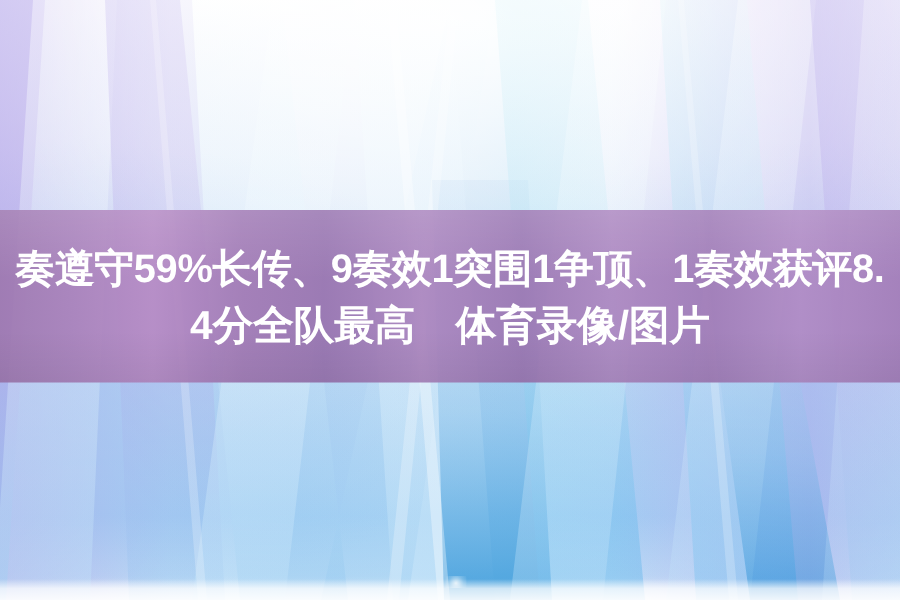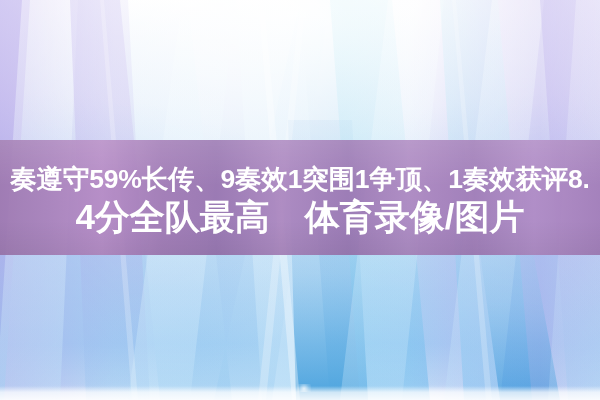--- a/index.html
+++ b/index.html
@@ -119,21 +119,21 @@
     letter-spacing: 0px;
     white-space: nowrap;
     text-align: center;
     width: 600px;
   }
   .headline.line1 {
     font-size: 26.5px;
     letter-spacing: -0.2px;
   }
   .headline.line2 {
-    font-size: 35px;
+    font-size: 27px;
   }
 
   
   .bottom-strip {
     position: absolute;
     left: 0;
     bottom: 0;
     width: 600px;
     height: 14px;
     background: linear-gradient(180deg, rgba(255,255,255,0.0) 0%, rgba(255,255,255,0.72) 45%, rgba(255,255,255,0.9) 100%);

